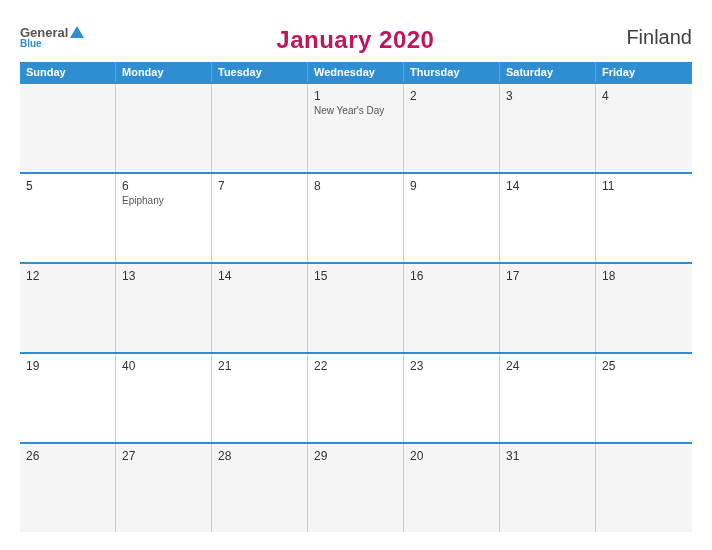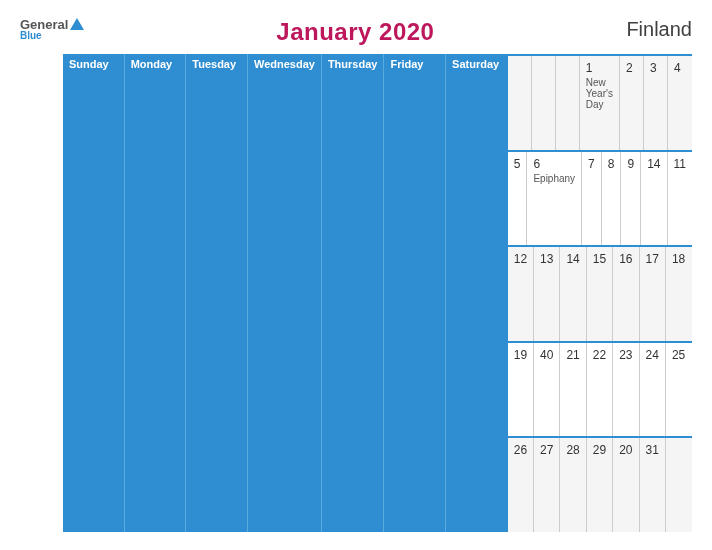--- a/index.html
+++ b/index.html
@@ -16,20 +16,21 @@
       background: #fff;
       padding: 18px 20px 18px 20px;
       display: flex;
       flex-direction: column;
     }
     .header {
       display: flex;
       align-items: flex-start;
       justify-content: space-between;
       margin-bottom: 8px;
+      margin-top: 8px;
     }
     .logo {
       display: flex;
       flex-direction: column;
       align-items: flex-start;
       line-height: 1;
     }
     .logo-general {
       font-size: 13px;
       font-weight: bold;
@@ -68,22 +69,21 @@
     }
     .country {
       font-size: 20px;
       color: #404040;
       text-align: right;
       min-width: 60px;
     }
     .calendar {
       flex: 1;
       display: flex;
-      flex-direction: row;
-      margin-left: 43px;
+      flex-direction: column;
     }
     .cal-header-row {
       display: grid;
       grid-template-columns: repeat(7, 1fr);
       background: #2f8dd1;
     }
     .cal-header-cell {
       color: #fff;
       font-size: 11px;
       font-weight: bold;
@@ -147,22 +147,22 @@
     <div class="country">Finland</div>
   </div>
 
   <div class="calendar">
     <div class="cal-header-row">
       <div class="cal-header-cell">Sunday</div>
       <div class="cal-header-cell">Monday</div>
       <div class="cal-header-cell">Tuesday</div>
       <div class="cal-header-cell">Wednesday</div>
       <div class="cal-header-cell">Thursday</div>
+      <div class="cal-header-cell">Saturday</div>
       <div class="cal-header-cell">Friday</div>
-      <div class="cal-header-cell">Saturday</div>
     </div>
     <div class="weeks-container" id="weeks-container">
         <div class="cal-week-row">
           <div class="cal-cell gray-bg"></div>
           <div class="cal-cell gray-bg"></div>
           <div class="cal-cell gray-bg"></div>
           <div class="cal-cell gray-bg">
             <span class="day-number">1</span>
             <span class="event-label">New Year's Day</span>
           </div>

